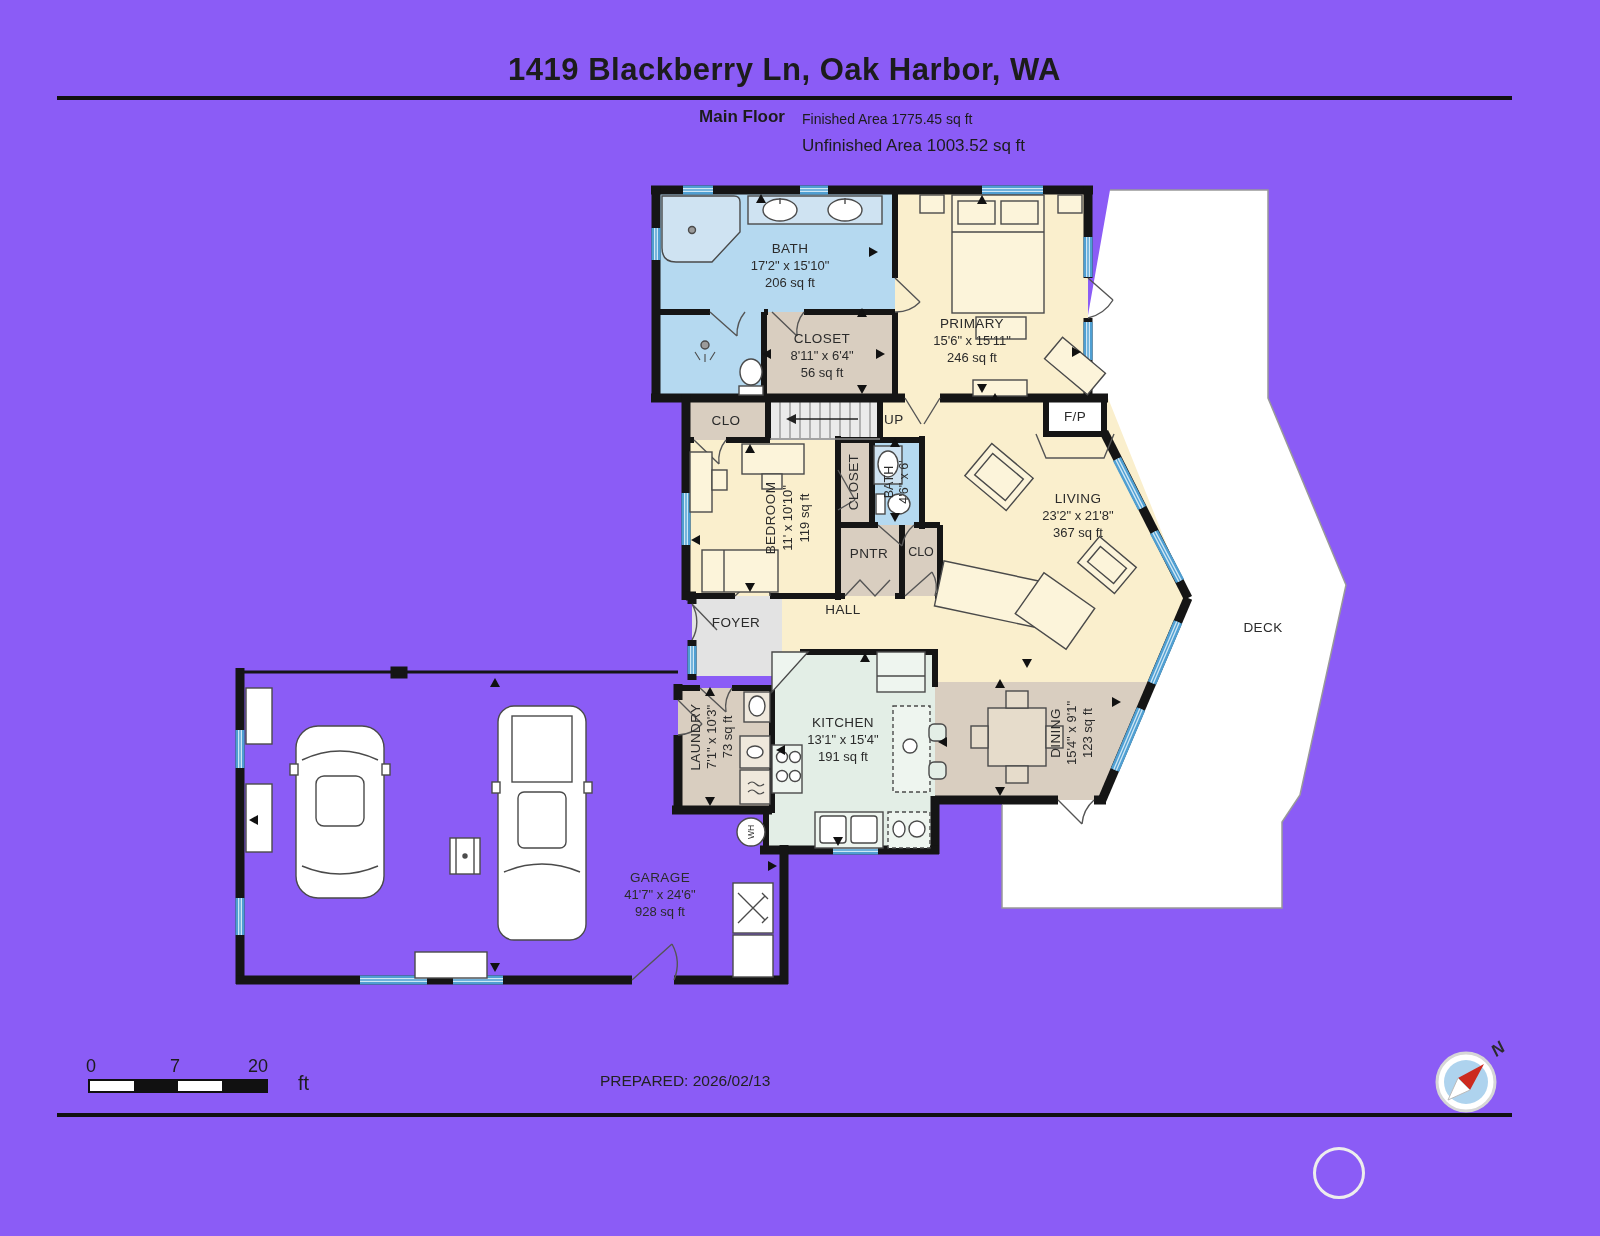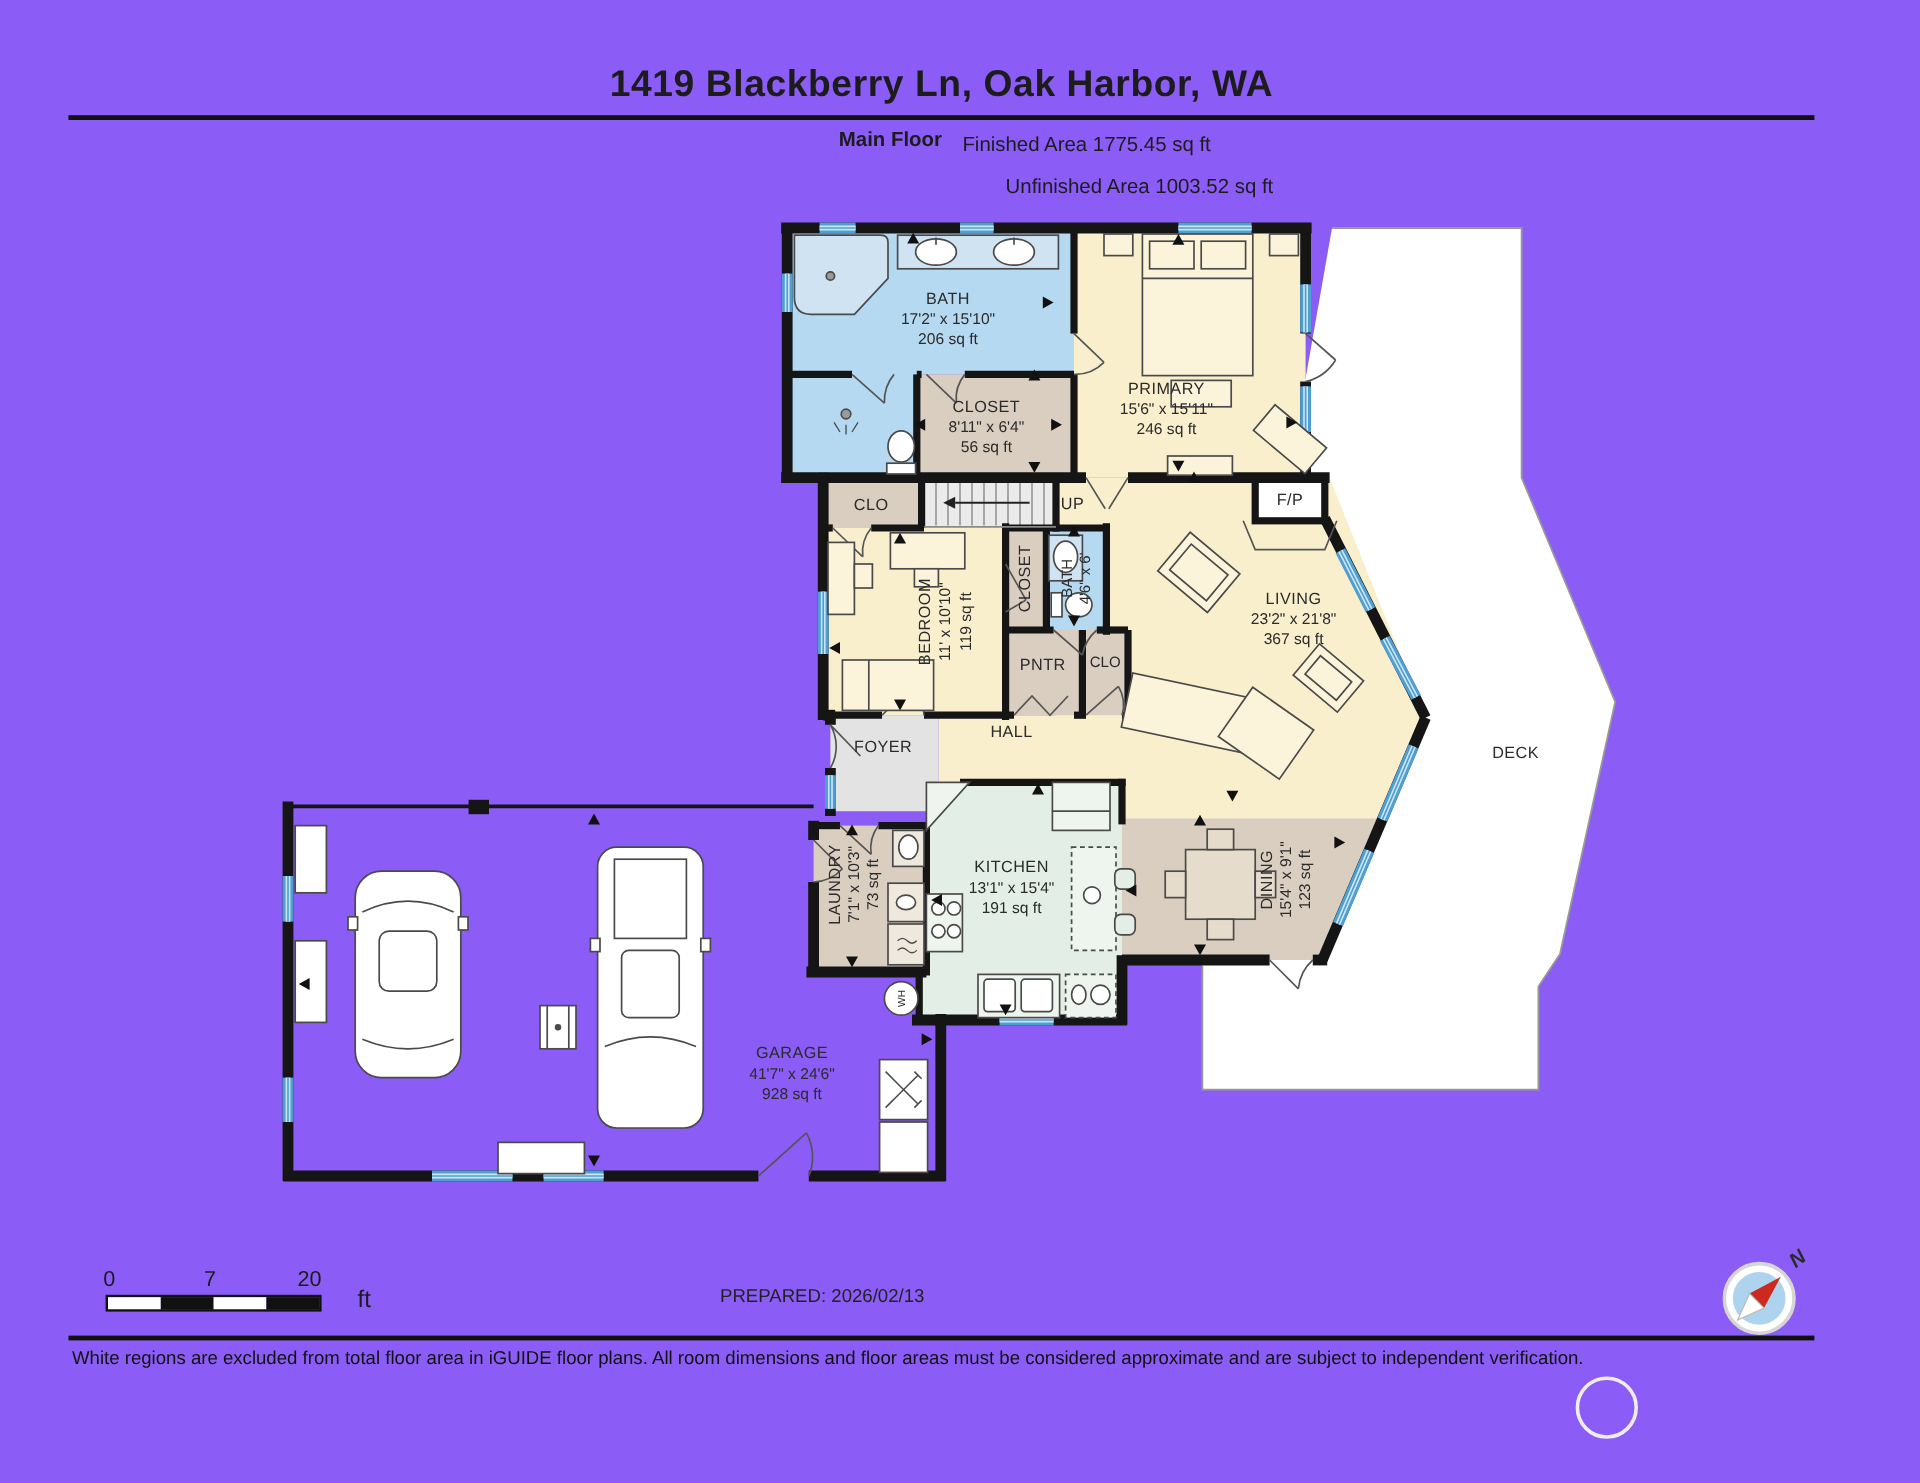--- a/index.html
+++ b/index.html
@@ -2,22 +2,22 @@
 <html><head>
 <meta charset="utf-8">
 <style>
   html,body{margin:0;padding:0;background:#fff;}
   .page{position:relative;width:1600px;height:1236px;background:#8b5cf6;overflow:hidden;
         font-family:"Liberation Sans","DejaVu Sans",sans-serif;color:#1c1c1c;}
   .abs{position:absolute;}
   .title{left:57px;top:52px;width:1455px;text-align:center;font-size:31px;font-weight:bold;letter-spacing:.5px;}
   .rule-top{left:57px;top:96px;width:1455px;height:4px;background:#111;}
   .sub-floor{left:540px;top:107px;width:245px;text-align:right;font-size:17px;font-weight:bold;}
-  .sub-fin{left:802px;top:111px;font-size:17px;}
-  .sub-unfin{left:802px;top:146px;font-size:17px;margin-left:36px;}
+  .sub-fin{left:802px;top:111px;font-size:14px;}
+  .sub-unfin{left:802px;top:136px;font-size:17px;}
   .plan-svg{left:0;top:0;}
   
   .scale-wrap{left:88px;top:1056px;width:300px;font-size:18px;}
   .scale-nums{position:relative;height:22px;}
   .scale-nums span{position:absolute;top:0;}
   .n0{left:-2px;} .n7{left:82px;} .n14{left:160px;}
   .scale-bar{position:relative;width:176px;height:10px;border:2px solid #111;margin-top:1px;display:flex;}
   .scale-bar div{flex:1;height:100%;}
   .sb-w{background:#fff;} .sb-b{background:#111;}
   .scale-ft{position:absolute;left:186px;top:16px;font-size:20px;margin-left:24px;}
@@ -447,16 +447,15 @@
 
   <svg class="abs compass" width="90" height="78" viewBox="0 0 90 78">
     <circle cx="38" cy="42" r="29" fill="#ffffff" stroke="#d6d6d6" stroke-width="3"></circle>
     <circle cx="38" cy="42" r="22" fill="#aed3ee"></circle>
     <polygon points="56,24 30,38 42,50" fill="#cc2a1f"></polygon>
     <polygon points="20,60 30,38 42,50" fill="#ffffff" stroke="#bbb" stroke-width="1"></polygon>
     <text x="66" y="18" font-size="17" font-style="italic" font-weight="bold" transform="rotate(-38 66 14)">N</text>
   </svg>
 
   <div class="abs rule-bottom"></div>
-  <div class="abs disclaimer">White regions are excluded from total floor area in iGUIDE floor plans. All room dimensions and floor areas must be considered approximate and are subject to independent verification.</div>
 
   <div class="abs watermark"></div>
 </div>
 
 </body></html>

